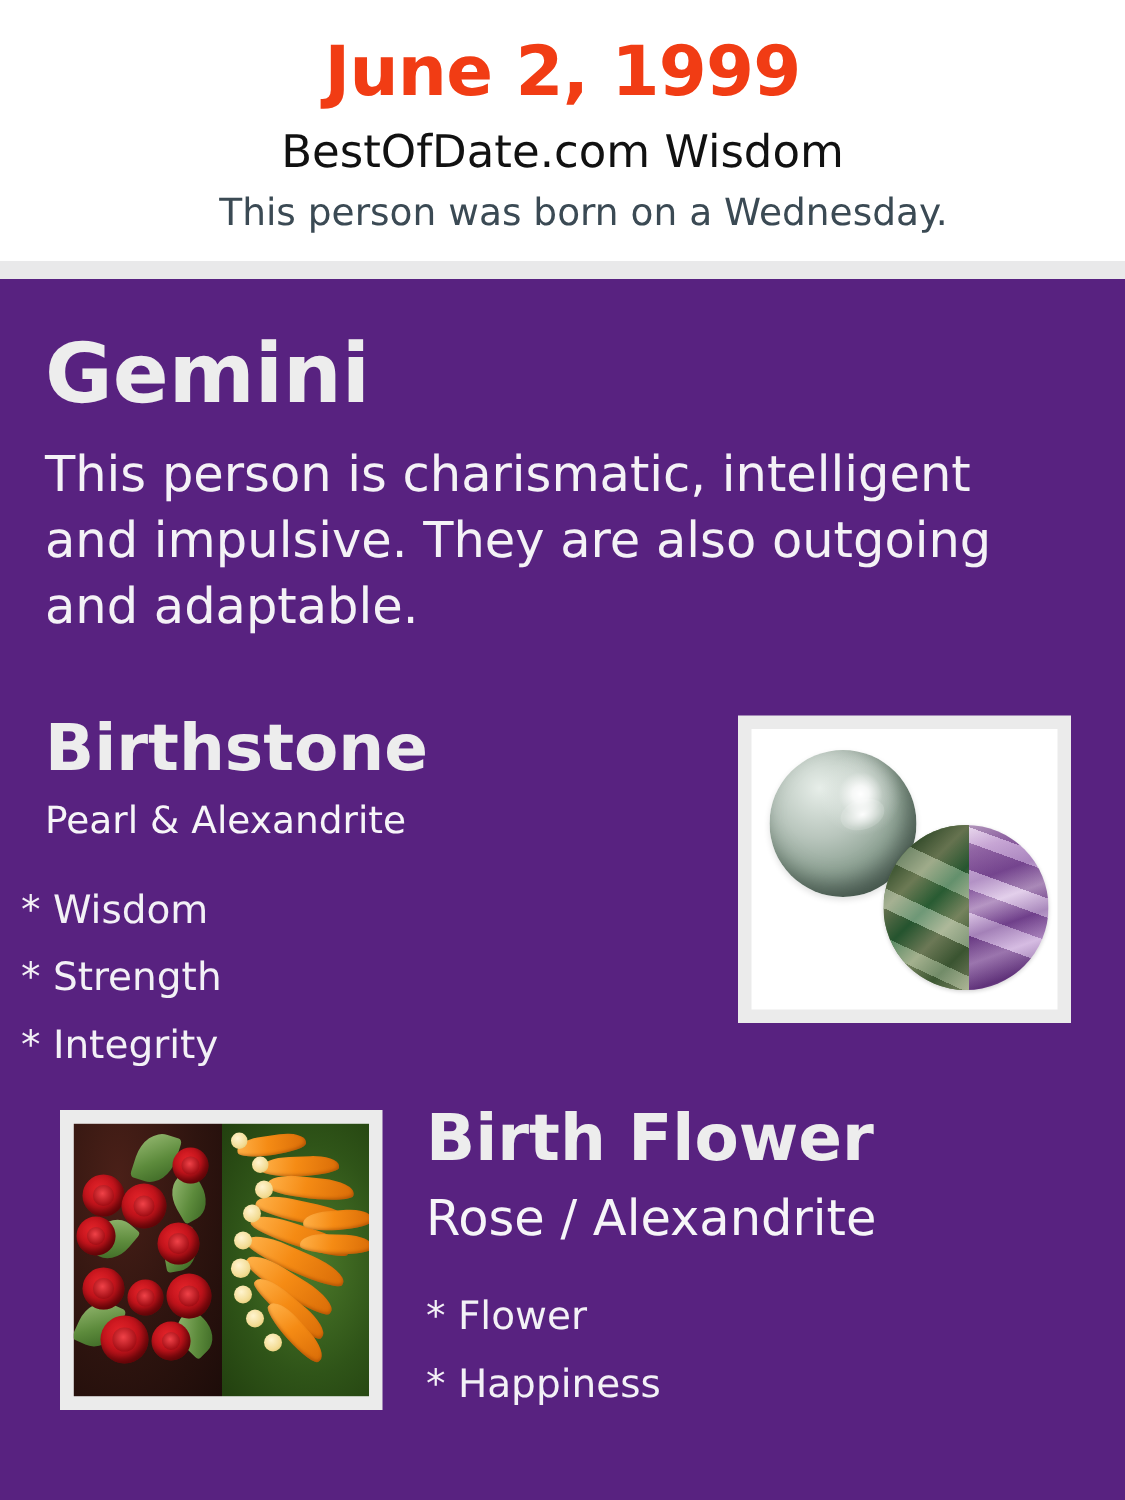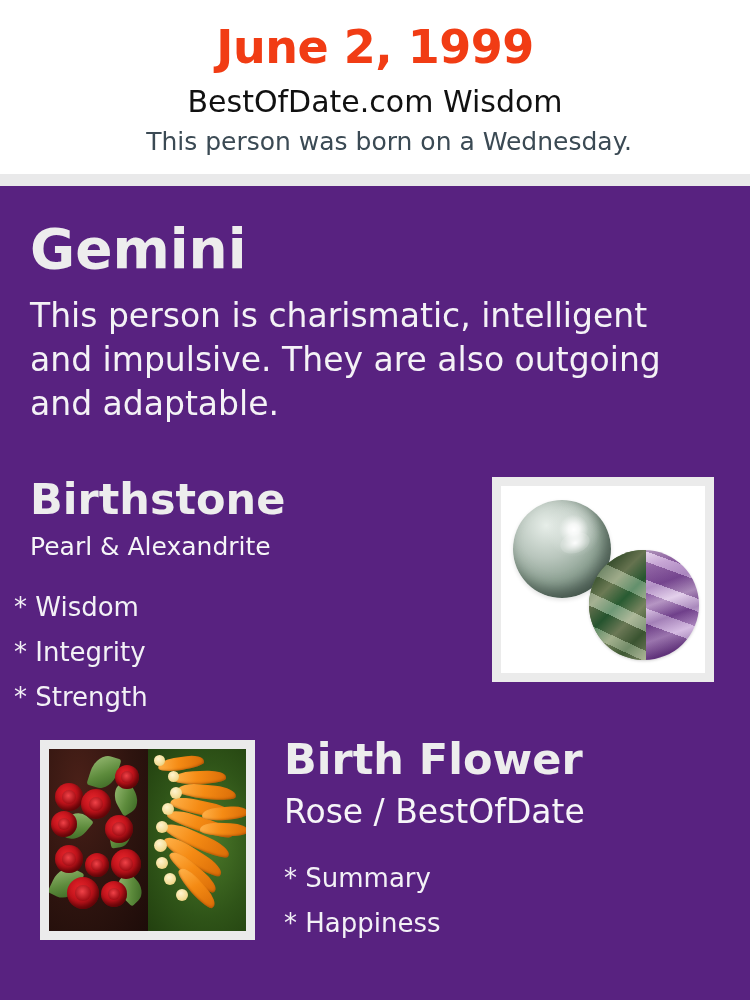--- a/index.html
+++ b/index.html
@@ -196,22 +196,22 @@
 
   <div class="body-panel"></div>
 
   <div class="sign-name">Gemini</div>
   <div class="sign-desc">This person is charismatic, intelligent and impulsive. They are also outgoing and adaptable.</div>
 
   <div class="stone-heading">Birthstone</div>
   <div class="stone-names">Pearl &amp; Alexandrite</div>
   <ul class="stone-traits">
     <li>* Wisdom</li>
+    <li>* Strength</li>
     <li>* Integrity</li>
-    <li>* Strength</li>
   </ul>
 
   <div class="photo-frame" id="stone-frame">
     <div class="photo-inner">
       <div class="pearl"></div>
       <div class="alexandrite">
         <div class="alex-left"></div>
         <div class="alex-right"></div>
       </div>
     </div>
@@ -256,19 +256,19 @@
         <div class="tube-tip" style="left:8px;top:72px;width:12px;height:12px;"></div>
         <div class="tube-tip" style="left:6px;top:90px;width:13px;height:13px;"></div>
         <div class="tube-tip" style="left:8px;top:108px;width:12px;height:12px;"></div>
         <div class="tube-tip" style="left:16px;top:124px;width:12px;height:12px;"></div>
         <div class="tube-tip" style="left:28px;top:140px;width:12px;height:12px;"></div>
       </div>
     </div>
   </div>
 
   <div class="flower-heading">Birth Flower</div>
-  <div class="flower-names">Rose / BestOfDate</div>
+  <div class="flower-names">Rose / Alexandrite</div>
   <ul class="flower-traits">
-    <li>* Summary</li>
+    <li>* Flower</li>
     <li>* Happiness</li>
   </ul>
 
 </div>
 
 </body></html>

